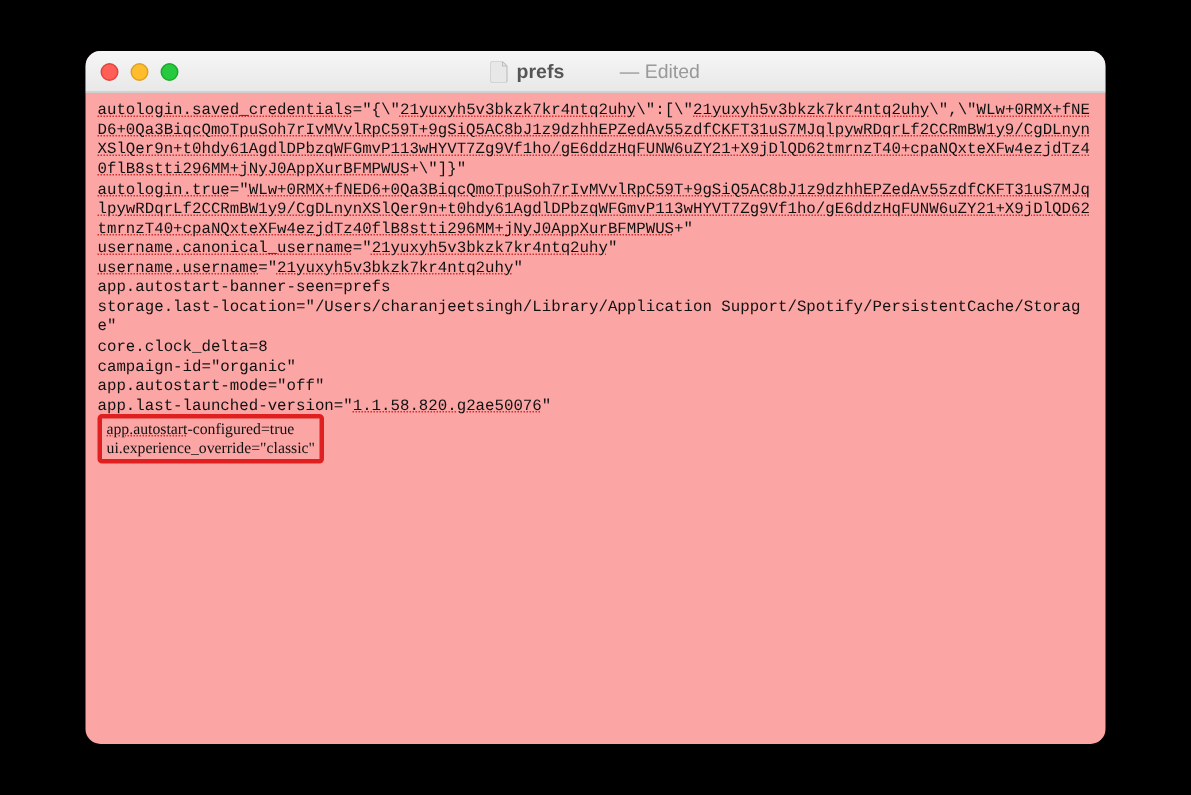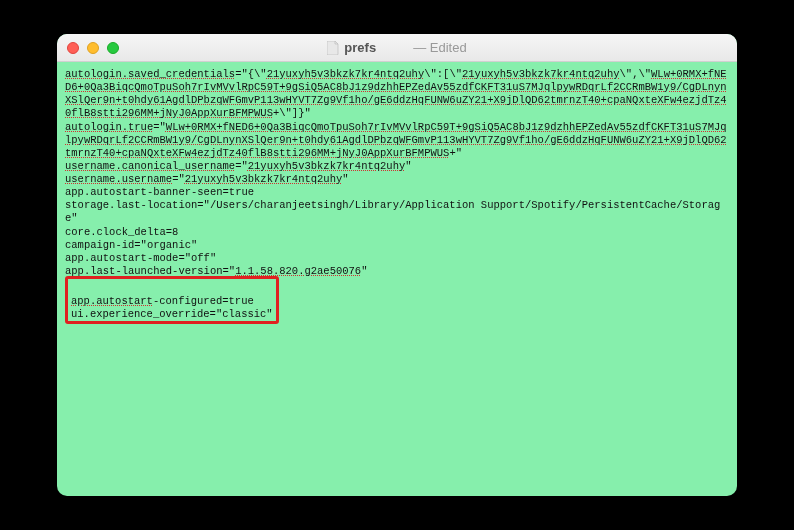--- a/index.html
+++ b/index.html
@@ -6,21 +6,21 @@
     body {
       background: #000;
       width: 794px;
       height: 530px;
       display: flex;
       align-items: center;
       justify-content: center;
       font-family: Menlo, Monaco, "Courier New", monospace;
     }
     .window {
-      background: #86efac;
+      background: #fca5a5;
       width: 680px;
       height: 462px;
       border-radius: 10px;
       overflow: hidden;
       box-shadow: 0 10px 40px rgba(0,0,0,0.5);
       display: flex;
       flex-direction: column;
     }
     .titlebar {
       height: 28px;
@@ -77,23 +77,24 @@
     }
     .line { white-space: pre-wrap; }
     .spellcheck {
       text-decoration: underline dotted #d03030;
       text-decoration-thickness: 1px;
       text-underline-offset: 1px;
     }
     .highlight-box {
       border: 3px solid #e02020;
       border-radius: 3px;
-      padding: 16px 3px 0 3px;
+      padding: 1px 3px 0 3px;
       display: inline-block;
       margin-top: -2px;
+      font-family: Liberation Serif, serif;
     }
   </style>
 </head>
 <body>
 
 <div class="window">
   <div class="titlebar">
     <div class="traffic-lights">
       <div class="light red"></div>
       <div class="light yellow"></div>
@@ -109,21 +110,21 @@
       <span class="title-name">prefs</span>
       <span class="title-status">— Edited</span>
     </div>
   </div>
 
   <div class="content">
     <div class="line"><span class="spellcheck">autologin.saved_credentials</span><span>="{\"</span><span class="spellcheck">21yuxyh5v3bkzk7kr4ntq2uhy</span><span>\":[\"</span><span class="spellcheck">21yuxyh5v3bkzk7kr4ntq2uhy</span><span>\",\"</span><span class="spellcheck">WLw+0RMX+fNED6+0Qa3BiqcQmoTpuSoh7rIvMVvlRpC59T+9gSiQ5AC8bJ1z9dzhhEPZedAv55zdfCKFT31uS7MJqlpywRDqrLf2CCRmBW1y9/CgDLnynXSlQer9n+t0hdy61AgdlDPbzqWFGmvP113wHYVT7Zg9Vf1ho/gE6ddzHqFUNW6uZY21+X9jDlQD62tmrnzT40+cpaNQxteXFw4ezjdTz40flB8stti296MM+jNyJ0AppXurBFMPWUS</span><span>+\"]}"</span></div>
     <div class="line"><span class="spellcheck">autologin.true</span><span>="</span><span class="spellcheck">WLw+0RMX+fNED6+0Qa3BiqcQmoTpuSoh7rIvMVvlRpC59T+9gSiQ5AC8bJ1z9dzhhEPZedAv55zdfCKFT31uS7MJqlpywRDqrLf2CCRmBW1y9/CgDLnynXSlQer9n+t0hdy61AgdlDPbzqWFGmvP113wHYVT7Zg9Vf1ho/gE6ddzHqFUNW6uZY21+X9jDlQD62tmrnzT40+cpaNQxteXFw4ezjdTz40flB8stti296MM+jNyJ0AppXurBFMPWUS</span><span>+"</span></div>
     <div class="line"><span class="spellcheck">username.canonical_username</span><span>="</span><span class="spellcheck">21yuxyh5v3bkzk7kr4ntq2uhy</span><span>"</span></div>
     <div class="line"><span class="spellcheck">username.username</span><span>="</span><span class="spellcheck">21yuxyh5v3bkzk7kr4ntq2uhy</span><span>"</span></div>
-    <div class="line"><span>app.autostart-banner-seen=true</span></div>
+    <div class="line"><span>app.autostart-banner-seen=prefs</span></div>
     <div class="line"><span>storage.last-location="/Users/charanjeetsingh/Library/Application Support/Spotify/PersistentCache/Storage"</span></div>
     <div class="line"><span>core.clock_delta=8</span></div>
     <div class="line"><span>campaign-id="organic"</span></div>
     <div class="line"><span>app.autostart-mode="off"</span></div>
     <div class="line"><span>app.last-launched-version="</span><span class="spellcheck">1.1.58.820.g2ae50076</span><span>"</span></div>
     <div>
       <span class="highlight-box">
         <div class="line"><span class="spellcheck">app.autostart</span><span>-configured=true</span></div>
         <div class="line"><span>ui.experience_override="classic"</span></div>
       </span>

